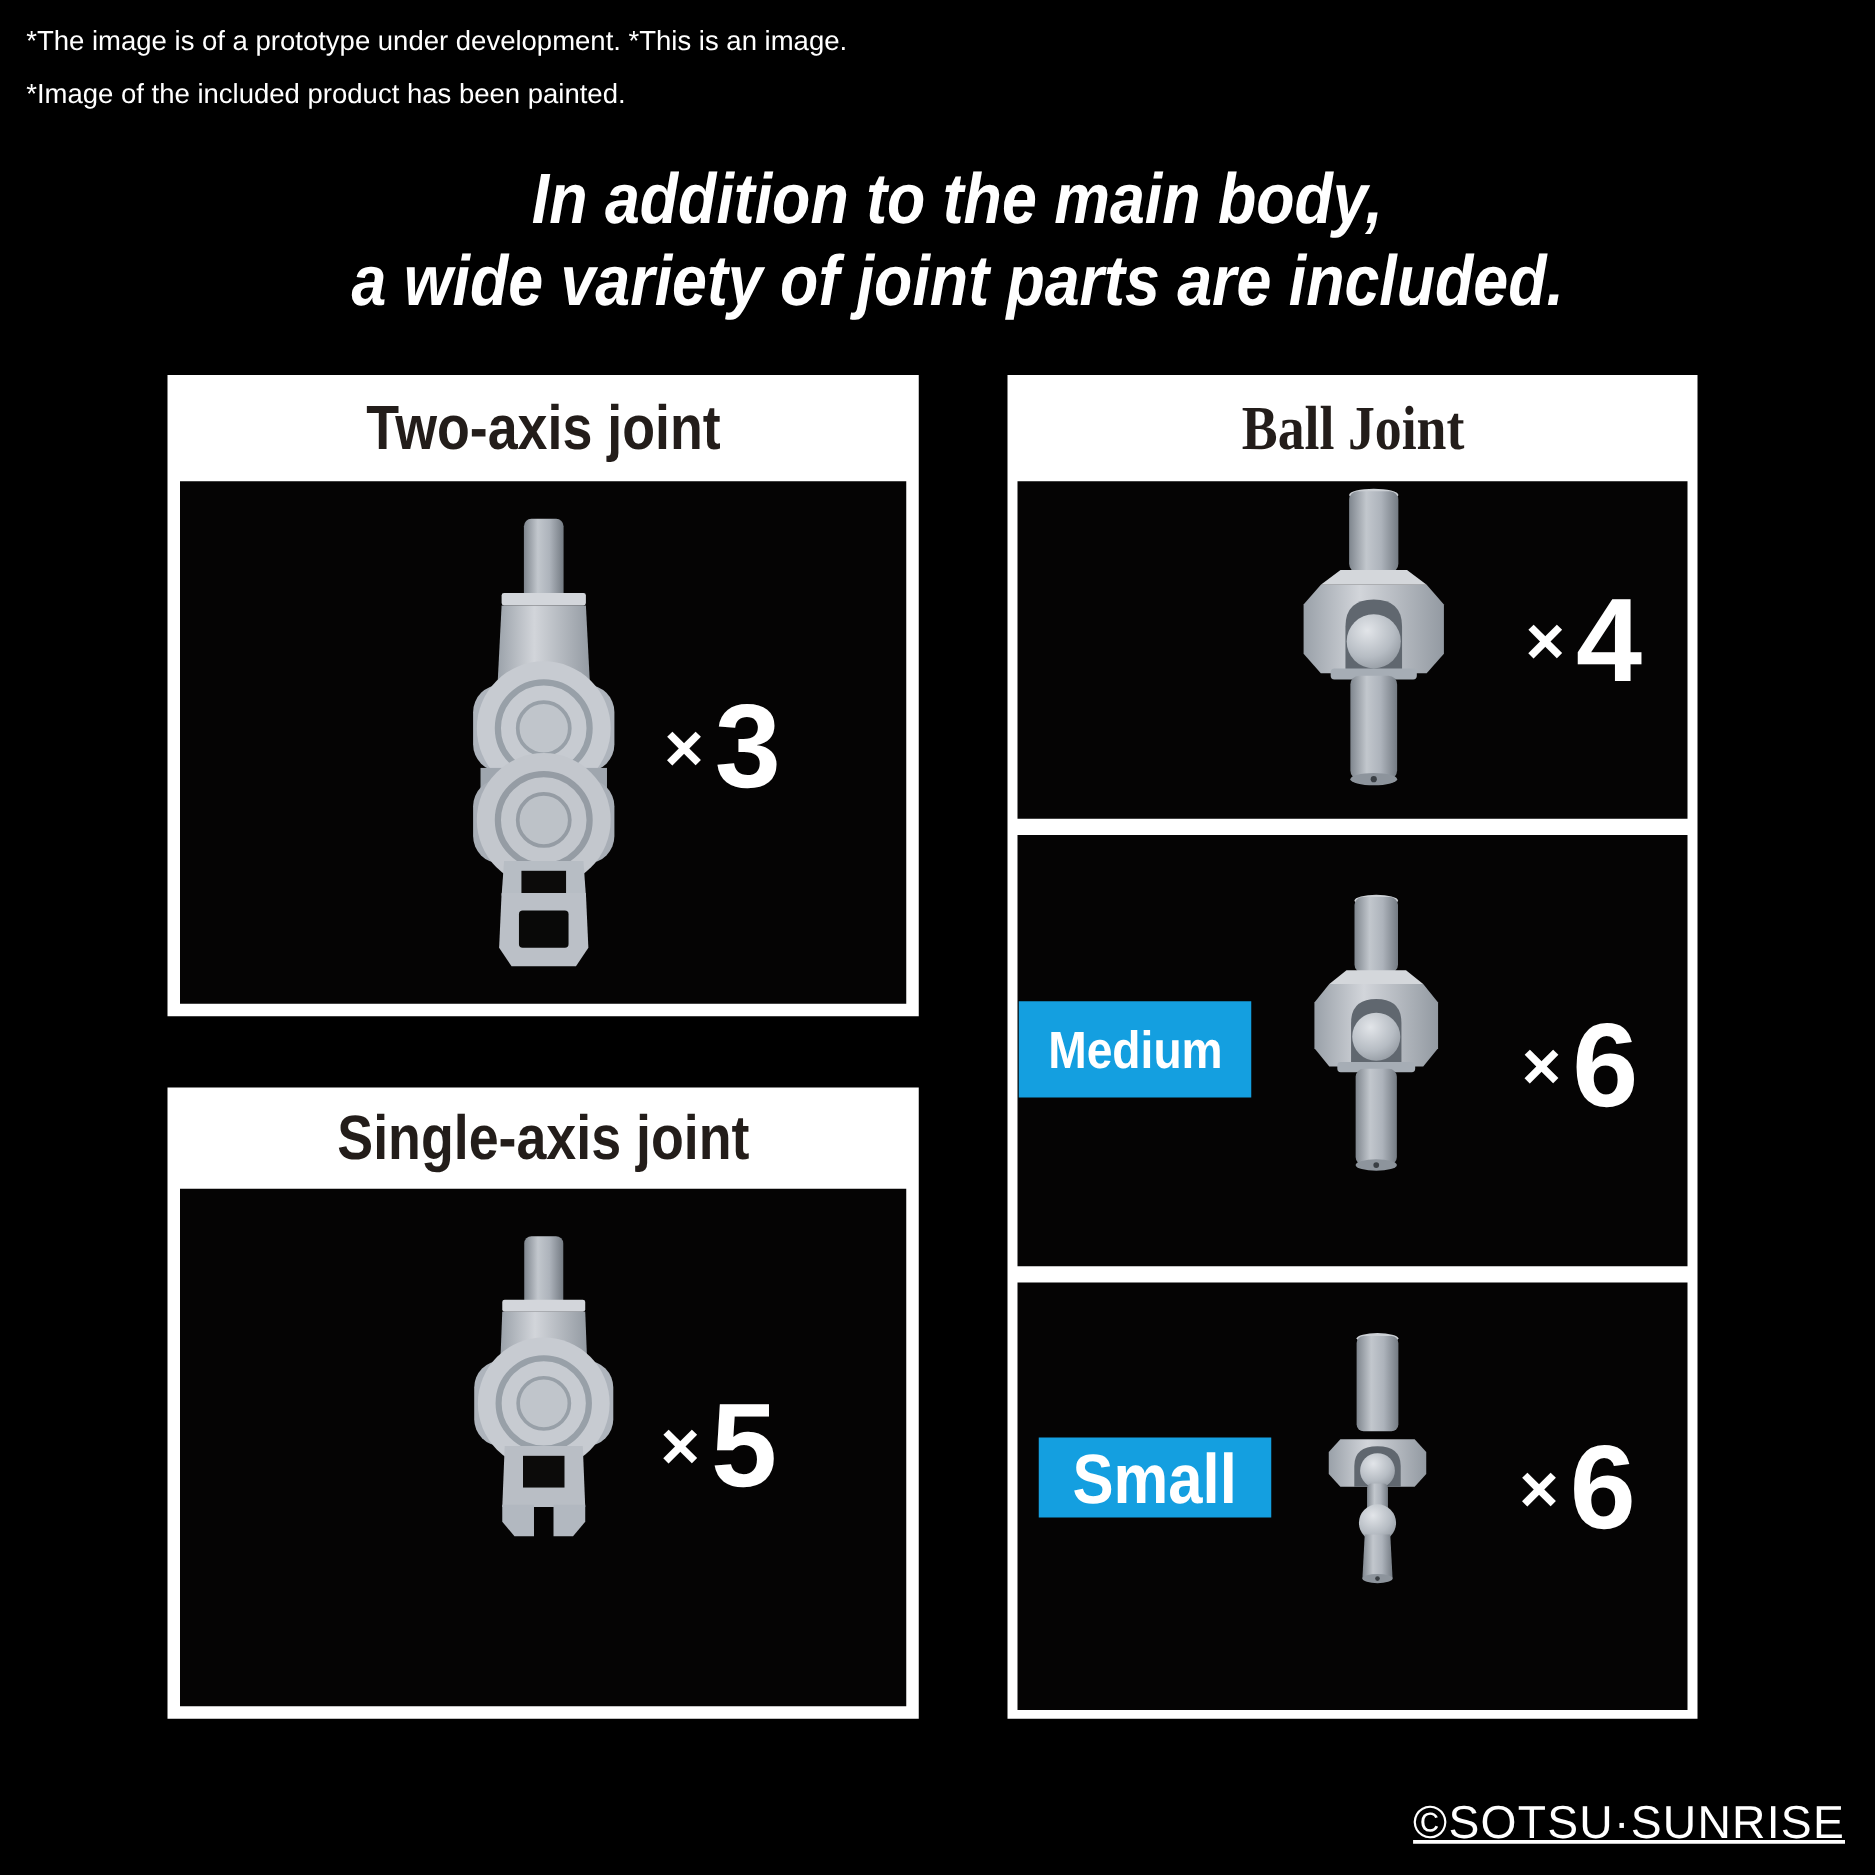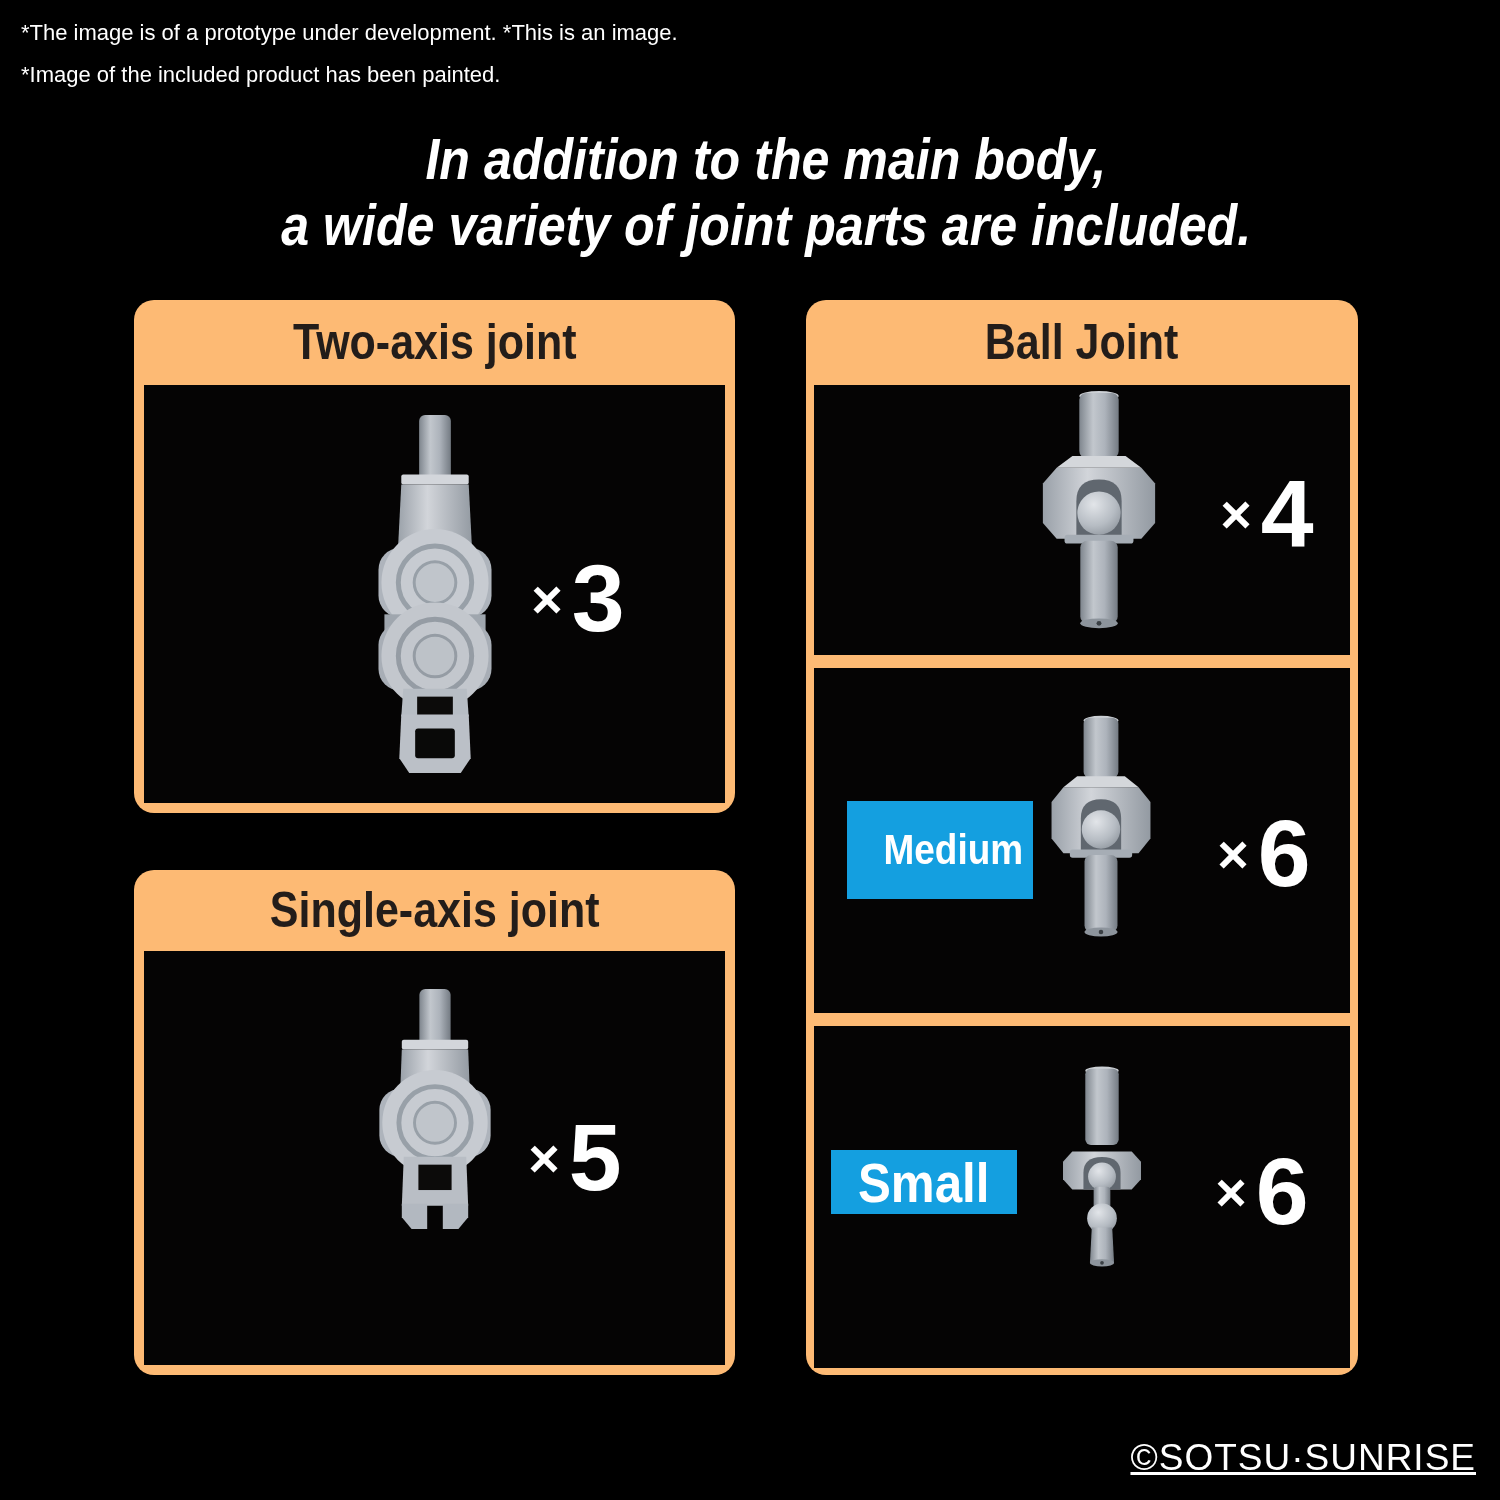--- a/index.html
+++ b/index.html
@@ -9,36 +9,36 @@
   
   .disclaimer{position:absolute;left:21px;top:12px;color:#fff;font-size:22px;line-height:42px;}
 
   
   .heading{position:absolute;left:16px;top:126px;width:100%;text-align:center;color:#fff;
            font-weight:bold;font-style:italic;font-size:57px;line-height:66px;}
   .heading .hline{display:block;}
   .squish{display:inline-block;transform:scaleX(0.88);transform-origin:center;white-space:nowrap;}
 
   
-  .panel{position:absolute;background:#fdba74;border-radius:20px;}
+  .panel{position:absolute;background:#ffffff;}
   .panel-title{position:absolute;left:0;right:0;top:0;text-align:center;color:#231d1a;
                font-weight:bold;font-size:50px;}
   .panel-title .squish-t{display:inline-block;transform:scaleX(0.86);transform-origin:center;white-space:nowrap;}
   .photo{position:absolute;background:#050404;overflow:hidden;}
 
   #panel-two{left:134px;top:300px;width:601px;height:513px;}
   #panel-two .panel-title{height:85px;line-height:85px;}
   #panel-two .photo{left:10px;top:85px;width:581px;height:418px;}
 
   #panel-single{left:134px;top:870px;width:601px;height:505px;}
   #panel-single .panel-title{height:101px;line-height:81px;}
   #panel-single .photo{left:10px;top:81px;width:581px;height:414px;}
 
   #panel-ball{left:806px;top:300px;width:552px;height:1075px;}
-  #panel-ball .panel-title{height:85px;line-height:85px;}
+  #panel-ball .panel-title{height:85px;line-height:85px;font-family:Liberation Serif, serif;}
   #panel-ball .photo{left:8px;width:536px;}
   #box-large{top:85px;height:270px;}
   #box-medium{top:368px;height:345px;}
   #box-small{top:726px;height:342px;}
 
   
   .part{position:absolute;left:50%;transform:translateX(-50%);}
   #part-two{top:28px;height:362px;}
   #part-single{top:36px;height:246px;}
   #part-ball-large{top:4px;height:258px;transform:translateX(calc(-50% + 17px));}
@@ -53,21 +53,21 @@
   #qty-two{left:434px;top:213px;}
   #qty-single{left:431px;top:206px;}
   #qty-large{left:453px;top:128px;}
   #qty-medium{left:450px;top:185px;}
   #qty-small{left:448px;top:165px;}
 
   
   .badge{position:absolute;background:#149fe0;color:#fff;font-weight:bold;
          display:flex;align-items:center;justify-content:center;}
   #badge-large{left:22px;top:96px;width:182px;height:73px;font-size:44px;}
-  #badge-medium{left:33px;top:133px;width:186px;height:98px;font-size:42px;justify-content:flex-end;}
+  #badge-medium{left:1px;top:133px;width:186px;height:77px;font-size:42px;}
   #badge-medium .squish{transform:scaleX(0.88);}
   #badge-small{left:17px;top:124px;width:186px;height:64px;font-size:56px;}
 
   .copyright{position:absolute;right:24px;top:1437px;color:#fff;font-size:37px;letter-spacing:1px;text-decoration:underline;}
 </style>
 </head>
 <body>
 
 <svg width="0" height="0" style="position:absolute" aria-hidden="true">
   <defs>

